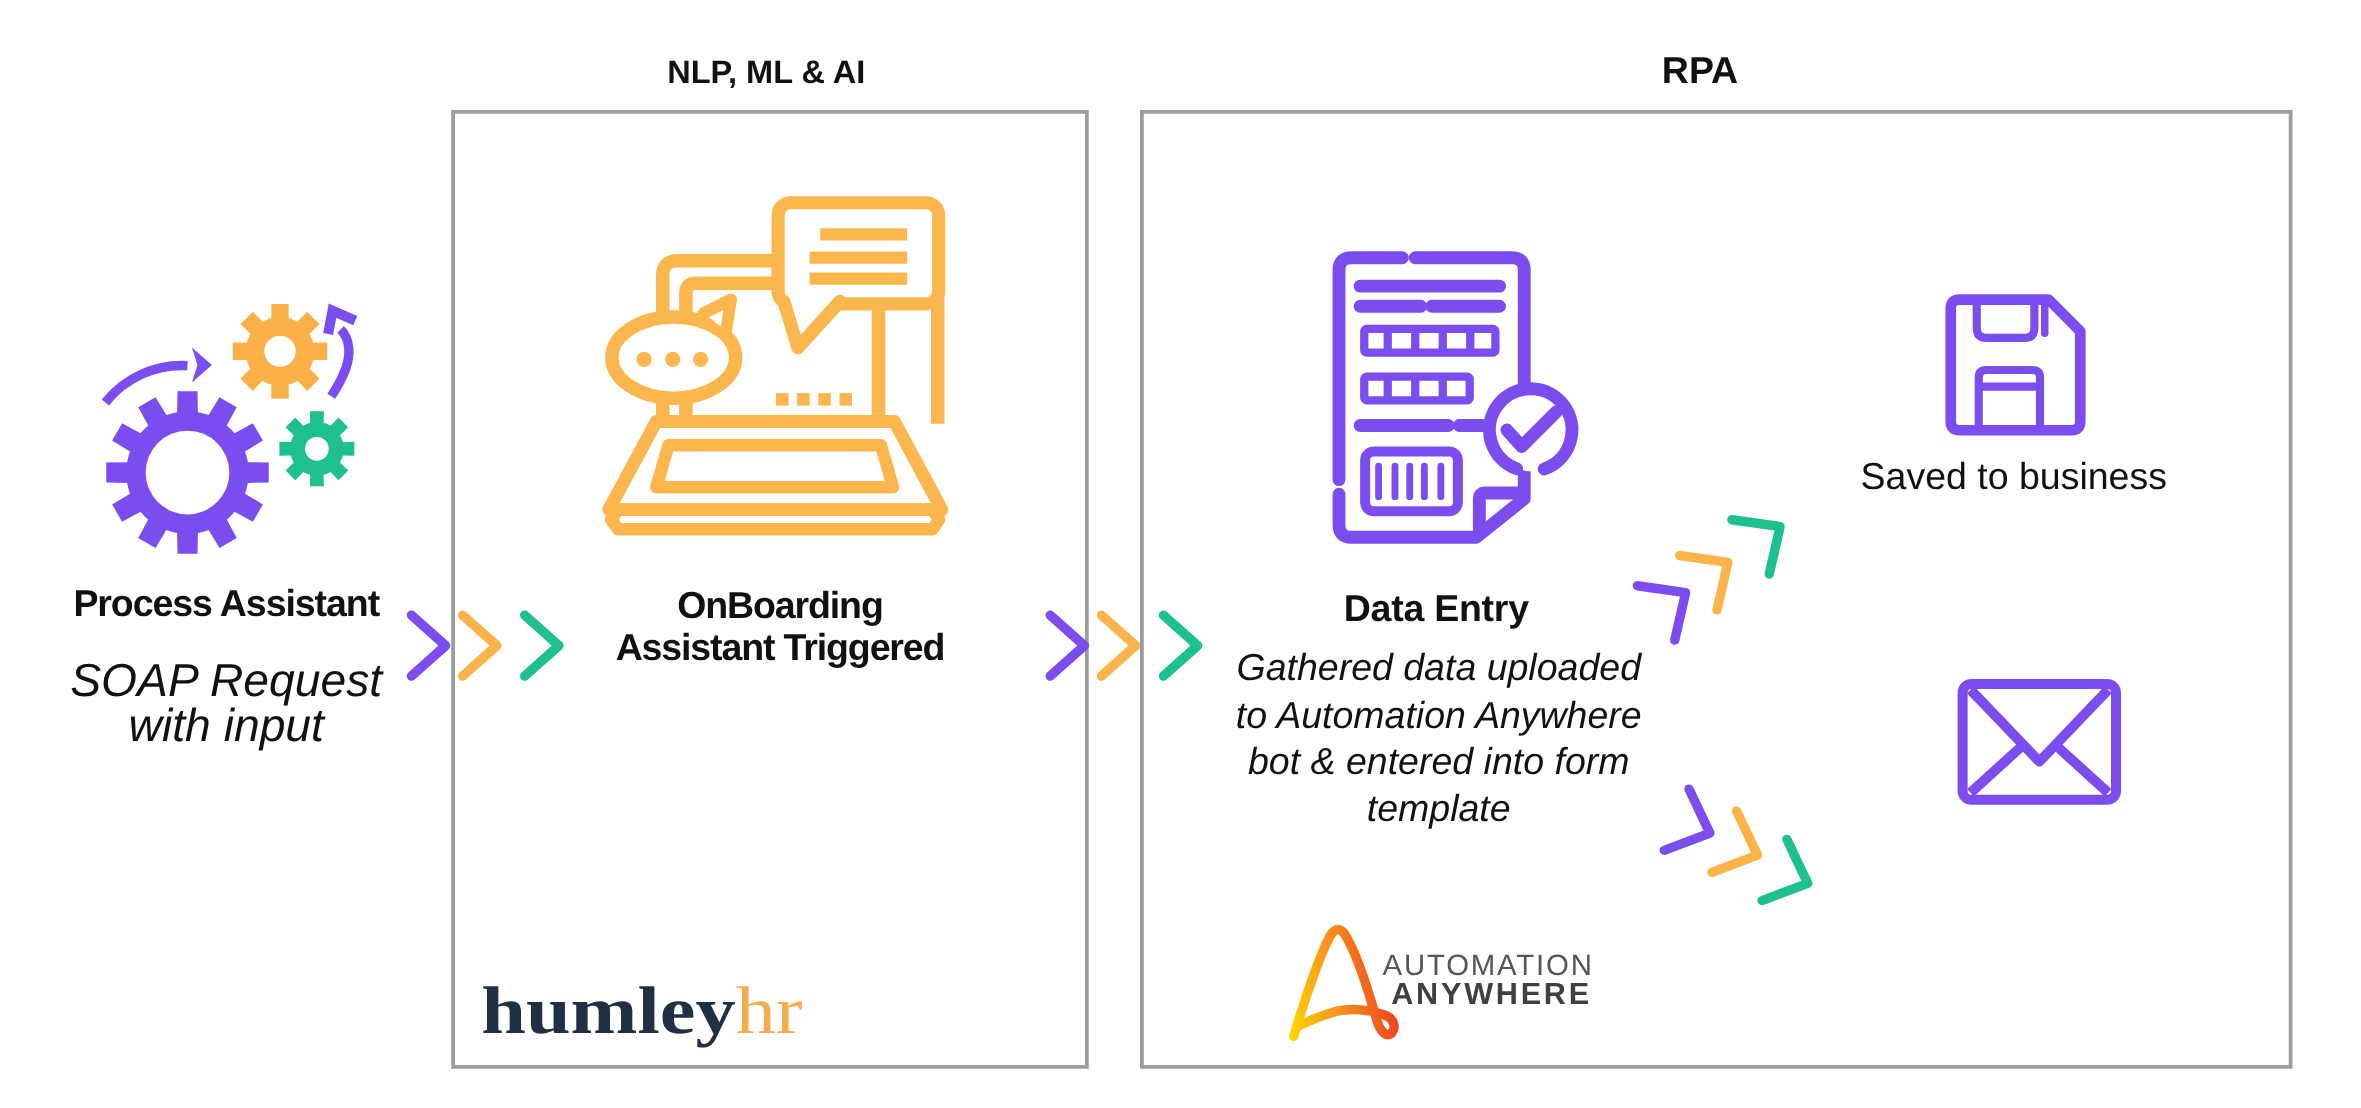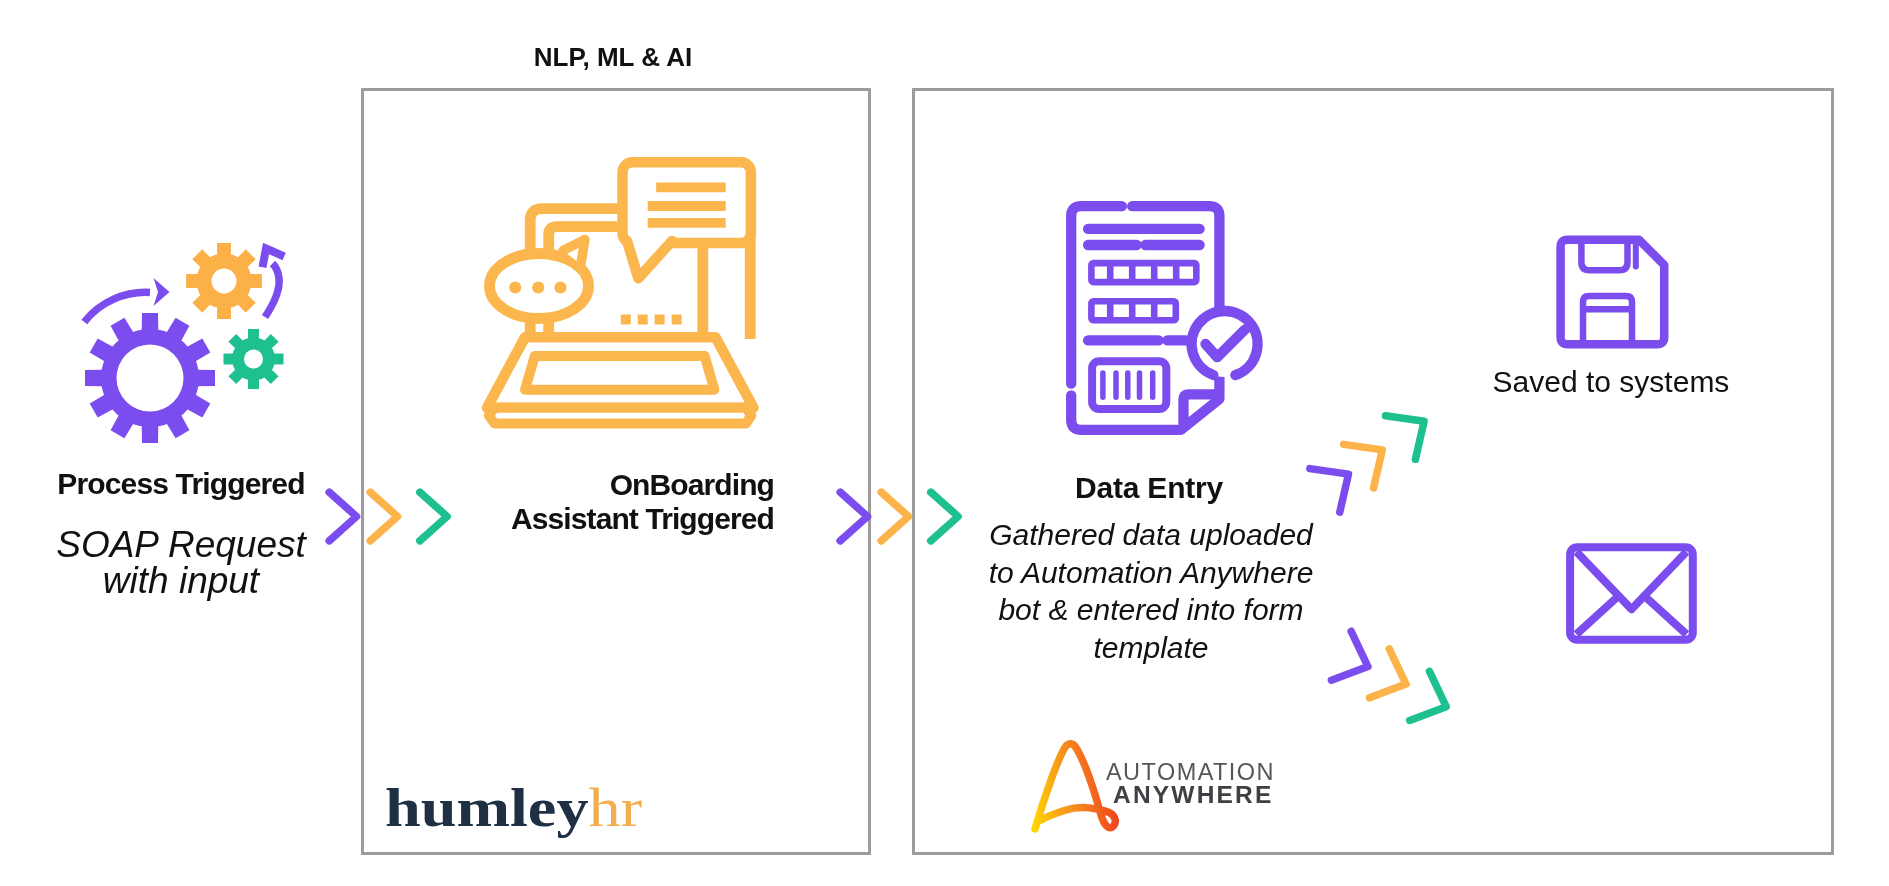--- a/index.html
+++ b/index.html
@@ -12,30 +12,31 @@
 svg{position:absolute;overflow:visible;}
 </style>
 </head>
 <body>
 <div id="page">
 
 <div class="box" style="left:361px;top:88px;width:504.2px;height:760.6px;"></div>
 <div class="box" style="left:912px;top:88px;width:916.2px;height:760.6px;"></div>
 
 <div class="t b" style="left:363px;width:500px;top:41.9px;font-size:26px;line-height:30px;">NLP, ML &amp; AI</div>
+<div class="t b" style="left:1110px;width:500px;top:41.9px;font-size:30px;line-height:30px;">RPA</div>
 
-<div class="t b" style="left:31px;width:300px;top:468.6px;font-size:30px;line-height:30px;letter-spacing:-0.85px;">Process Triggered</div>
+<div class="t b" style="left:31px;width:300px;top:468.6px;font-size:30px;line-height:30px;letter-spacing:-0.85px;">Process Assistant</div>
 <div class="t i" style="left:31px;width:300px;top:526.9px;font-size:37px;line-height:36.5px;">SOAP Request<br>with input</div>
 
-<div class="t b" style="left:474px;width:300px;top:467.5px;font-size:30px;line-height:34.7px;letter-spacing:-0.9px;text-align:right;">OnBoarding<br>Assistant Triggered</div>
+<div class="t b" style="left:474px;width:300px;top:467.5px;font-size:30px;line-height:34.7px;letter-spacing:-0.9px;">OnBoarding<br>Assistant Triggered</div>
 
 <div class="t b" style="left:999px;width:300px;top:472.6px;font-size:30px;line-height:30px;letter-spacing:-0.2px;">Data Entry</div>
 <div class="t i" style="left:976px;width:350px;top:516.2px;font-size:30px;line-height:37.5px;">Gathered data uploaded<br>to Automation Anywhere<br>bot &amp; entered into form<br>template</div>
 
-<div class="t" style="left:1461px;width:300px;top:366.9px;font-size:30px;line-height:30px;">Saved to systems</div>
+<div class="t" style="left:1461px;width:300px;top:366.9px;font-size:30px;line-height:30px;">Saved to business</div>
 
 <svg style="left:325px;top:488px;" width="128" height="58" viewBox="0 0 128 58">
  <g fill="none" stroke-width="7.6" stroke-linecap="round" stroke-linejoin="round">
   <path d="M4.2,4.2 L31.5,28.5 L4.2,52.8" stroke="#7c4dee"></path>
   <path d="M45.2,4.2 L72.5,28.5 L45.2,52.8" stroke="#fbb34a"></path>
   <path d="M94.8,4.2 L122.1,28.5 L94.8,52.8" stroke="#1ec08f"></path>
  </g>
 </svg>
 
 <svg style="left:836px;top:488px;" width="128" height="58" viewBox="0 0 128 58">

